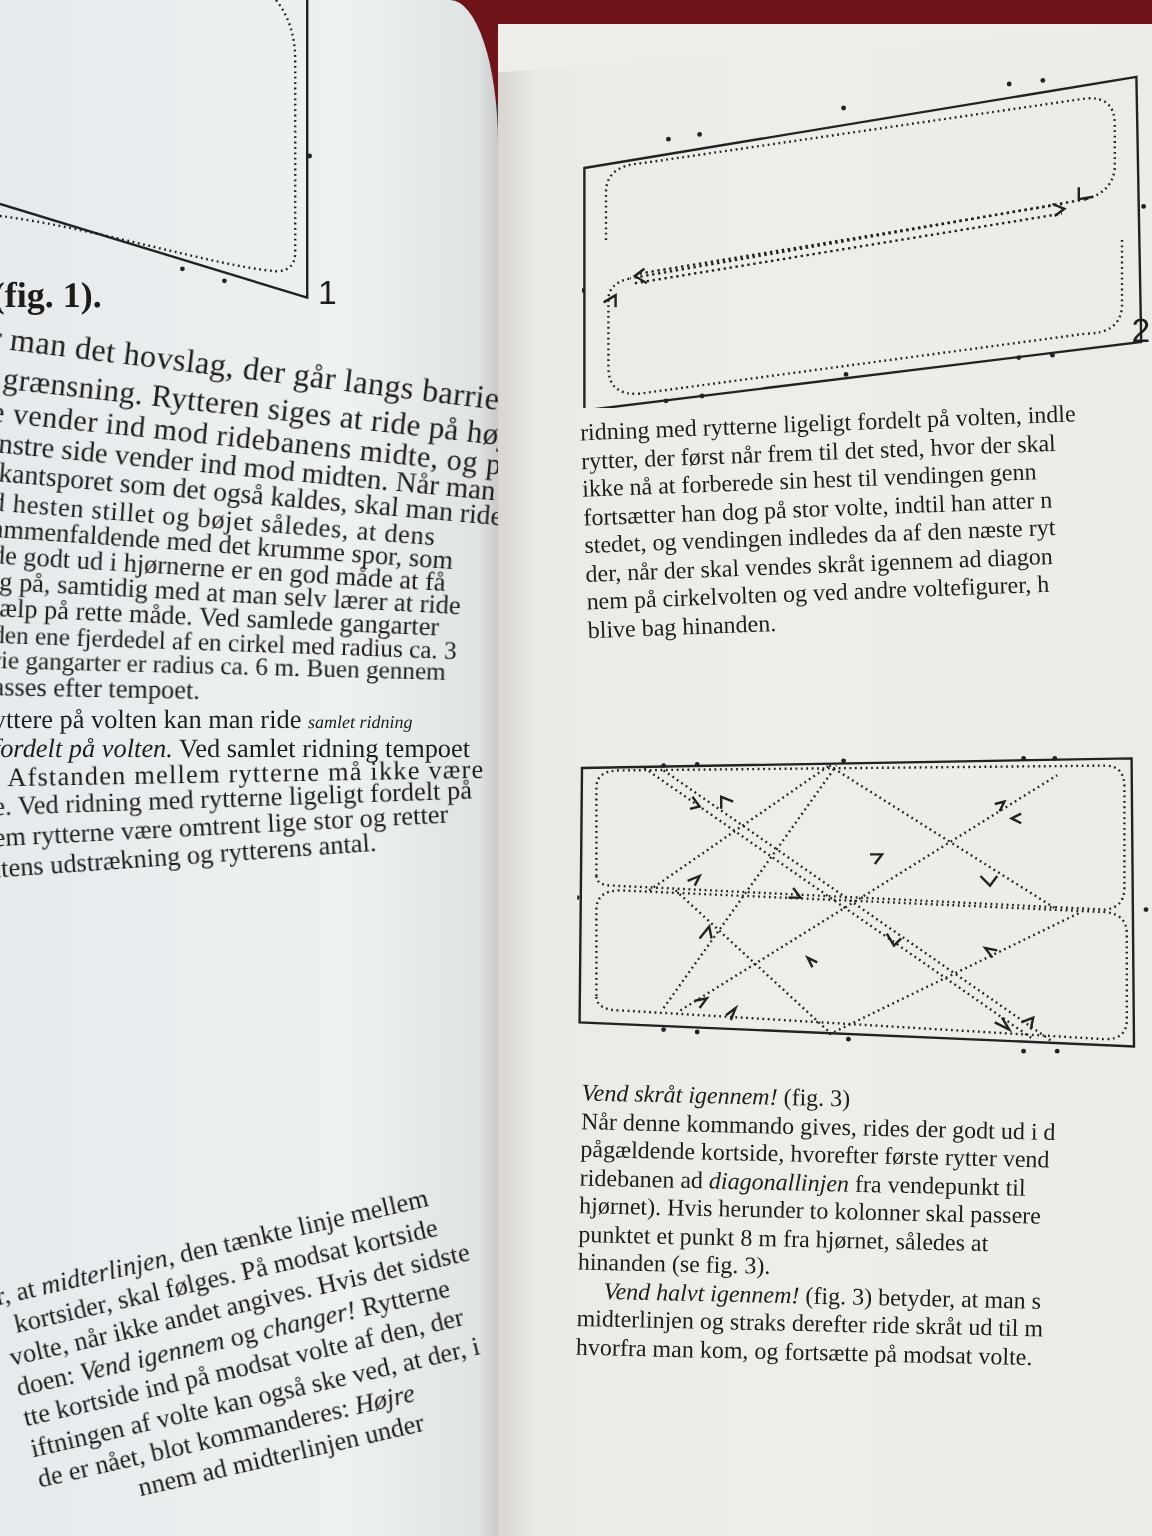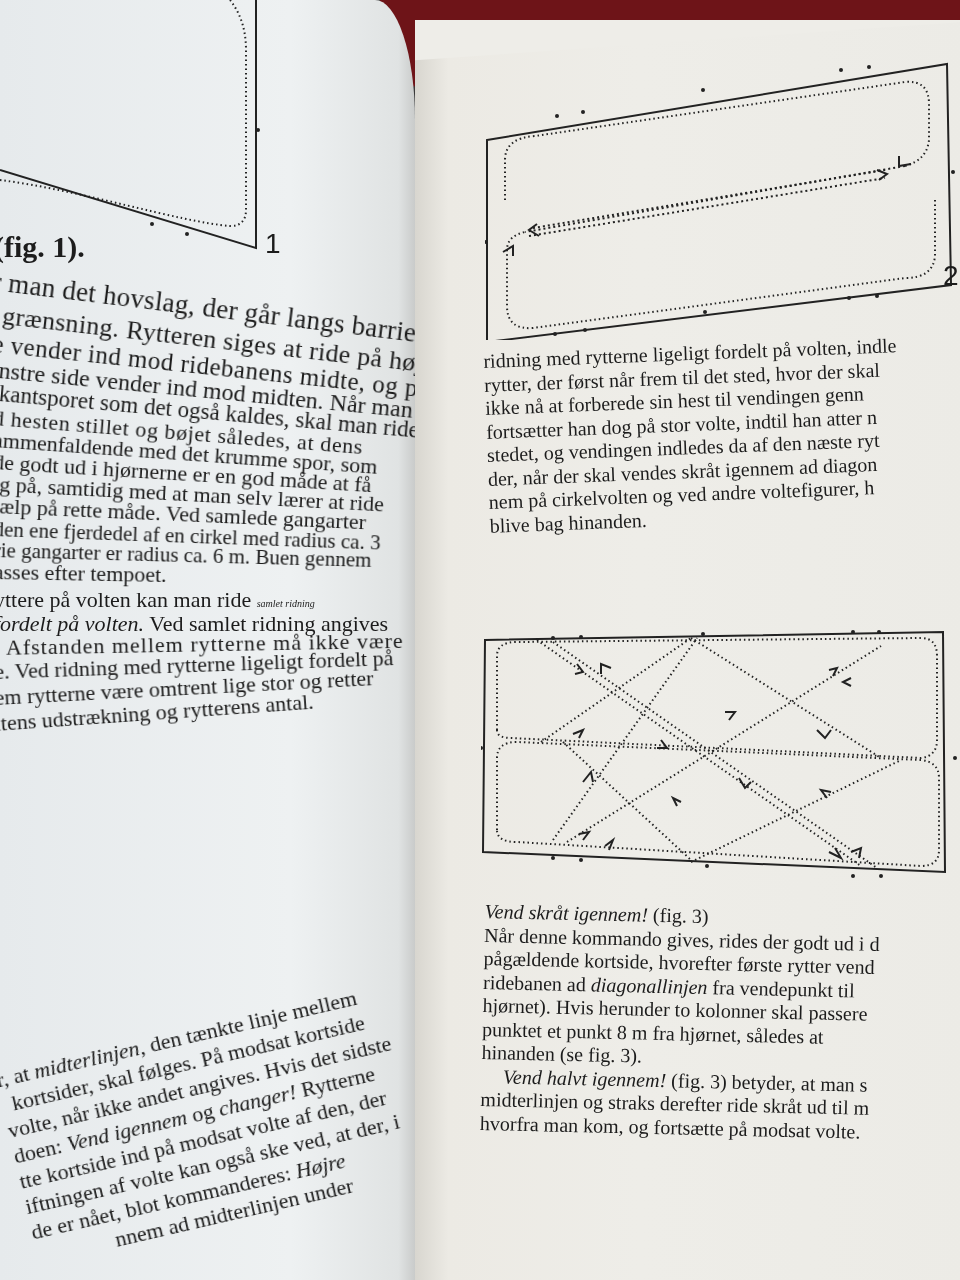--- a/index.html
+++ b/index.html
@@ -92,22 +92,22 @@
     <span class="ltl blur1" style="font-size:23px;left:6px;top:18px;transform:rotate(5deg);transform-origin:left top;">kantsporet som det også kaldes, skal man ride</span>
     <span class="ltl blur1" style="font-size:22px;left:0;top:20px;transform:rotate(4.5deg);transform-origin:left top;letter-spacing:0.6px;">d hesten stillet og bøjet således, at dens</span>
     <span class="ltl blur1" style="font-size:22px;left:0;top:20px;transform:rotate(4deg);transform-origin:left top;">ammenfaldende med det krumme spor, som</span>
     <span class="ltl blur1" style="font-size:22px;left:0;top:20px;transform:rotate(3.5deg);transform-origin:left top;">de godt ud i hjørnerne er en god måde at få</span>
     <span class="ltl blur1" style="font-size:22px;left:0;top:20px;transform:rotate(3deg);transform-origin:left top;">ig på, samtidig med at man selv lærer at ride</span>
     <span class="ltl blur1" style="font-size:22px;left:0;top:20px;transform:rotate(2.5deg);transform-origin:left top;">jælp på rette måde. Ved samlede gangarter</span>
     <span class="ltl blur1" style="font-size:21px;left:0;top:22px;transform:rotate(2deg);transform-origin:left top;">den ene fjerdedel af en cirkel med radius ca. 3</span>
     <span class="ltl blur1" style="font-size:21px;left:0;top:22px;transform:rotate(1.5deg);transform-origin:left top;">rie gangarter er radius ca. 6 m. Buen gennem</span>
     <span class="ltl blur1" style="font-size:22px;left:0;top:22px;transform:rotate(1deg);transform-origin:left top;">asses efter tempoet.</span>
 
-    <span class="ltl blur1" style="font-size:22px;left:0;top:28px;"><span>yttere på volten kan man ride </span><em style="font-size:10px">samlet ridning</em></span>
-    <span class="ltl blur1" style="font-size:22px;left:0;top:30px;"><em>fordelt på volten.</em><span> Ved samlet ridning angives</span></span>
+    <span class="ltl blur1" style="font-size:22px;left:0;top:28px;"><span>yttere på volten kan man ride </span><em style="font-size:15px">samlet ridning</em></span>
+    <span class="ltl blur1" style="font-size:22px;left:0;top:30px;"><em>fordelt på volten.</em><span> Ved samlet ridning tempoet</span></span>
     <span class="ltl blur1" style="font-size:22px;left:0;top:32px;transform:rotate(-1deg);transform-origin:left top;letter-spacing:1px;">. Afstanden mellem rytterne må ikke være</span>
     <span class="ltl blur1" style="font-size:22px;left:0;top:34px;transform:rotate(-2deg);transform-origin:left top;">e. Ved ridning med rytterne ligeligt fordelt på</span>
     <span class="ltl blur1" style="font-size:22px;left:0;top:38px;transform:rotate(-3deg);transform-origin:left top;">em rytterne være omtrent lige stor og retter</span>
     <span class="ltl blur1" style="font-size:22px;left:0;top:42px;transform:rotate(-4deg);transform-origin:left top;">ltens udstrækning og rytterens antal.</span>
   </div>
 
   <div class="left-bottom" style="transform:rotate(-13deg);transform-origin:left top;top:1070px;">
     <span class="ltl blur1" style="font-size:22px;"><span>r, at </span><em>midterlinjen</em><span>, den tænkte linje mellem</span></span>
     <span class="ltl blur1" style="font-size:22px;left:10px;top:4px;">kortsider, skal følges. På modsat kortside</span>
     <span class="ltl blur1" style="font-size:22px;top:8px;">volte, når ikke andet angives. Hvis det sidste</span>

